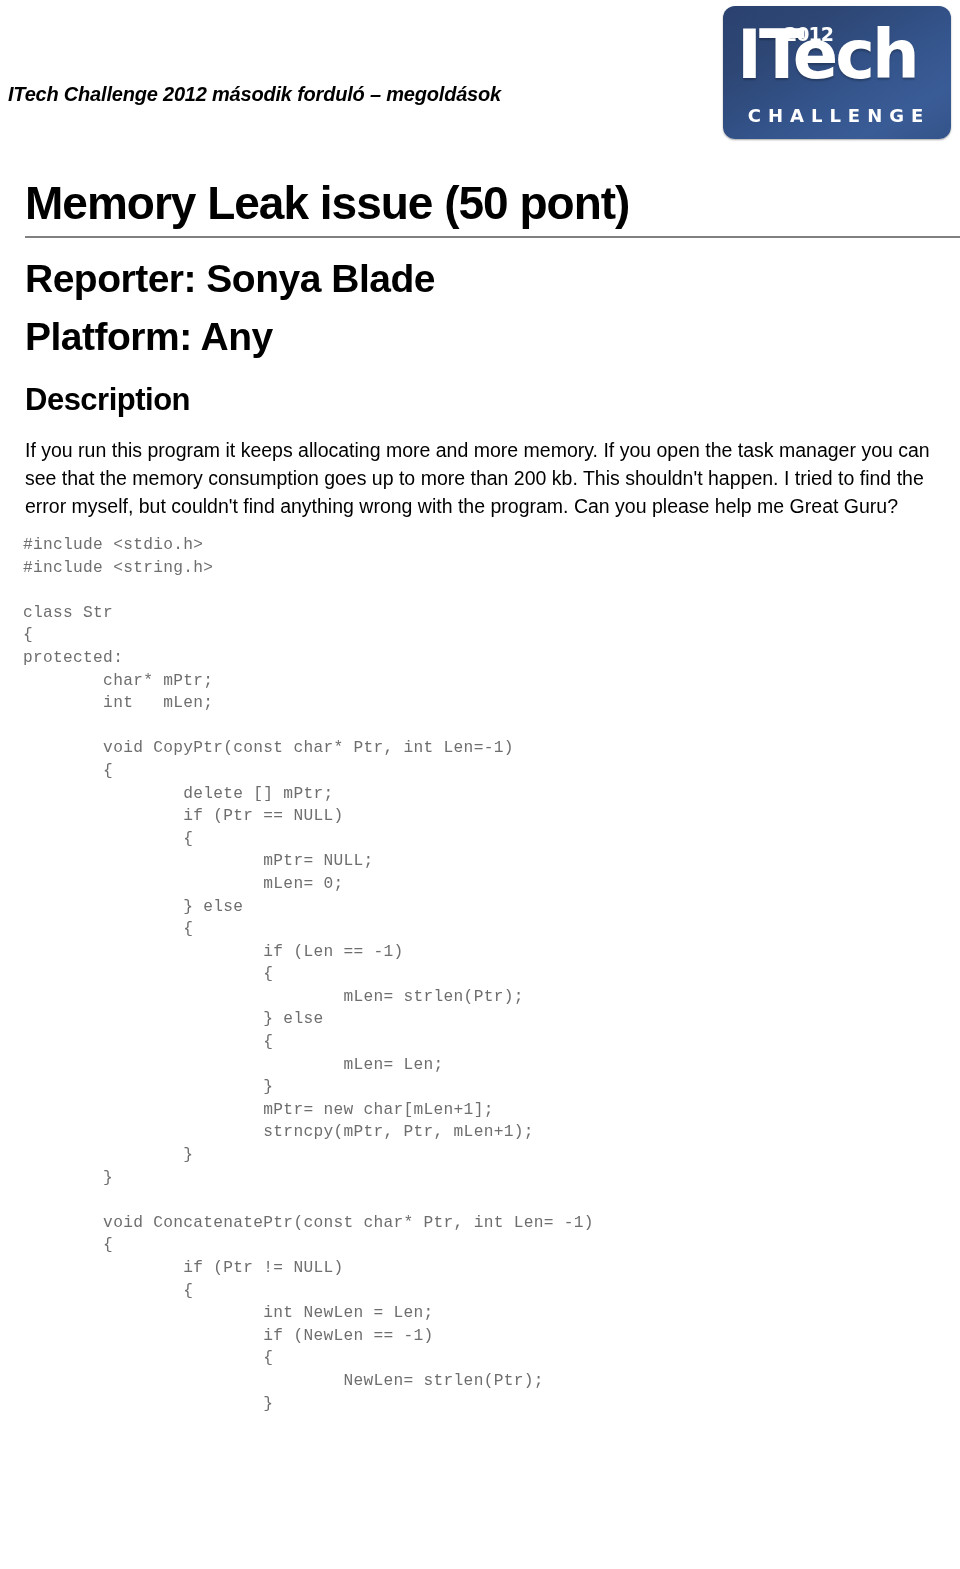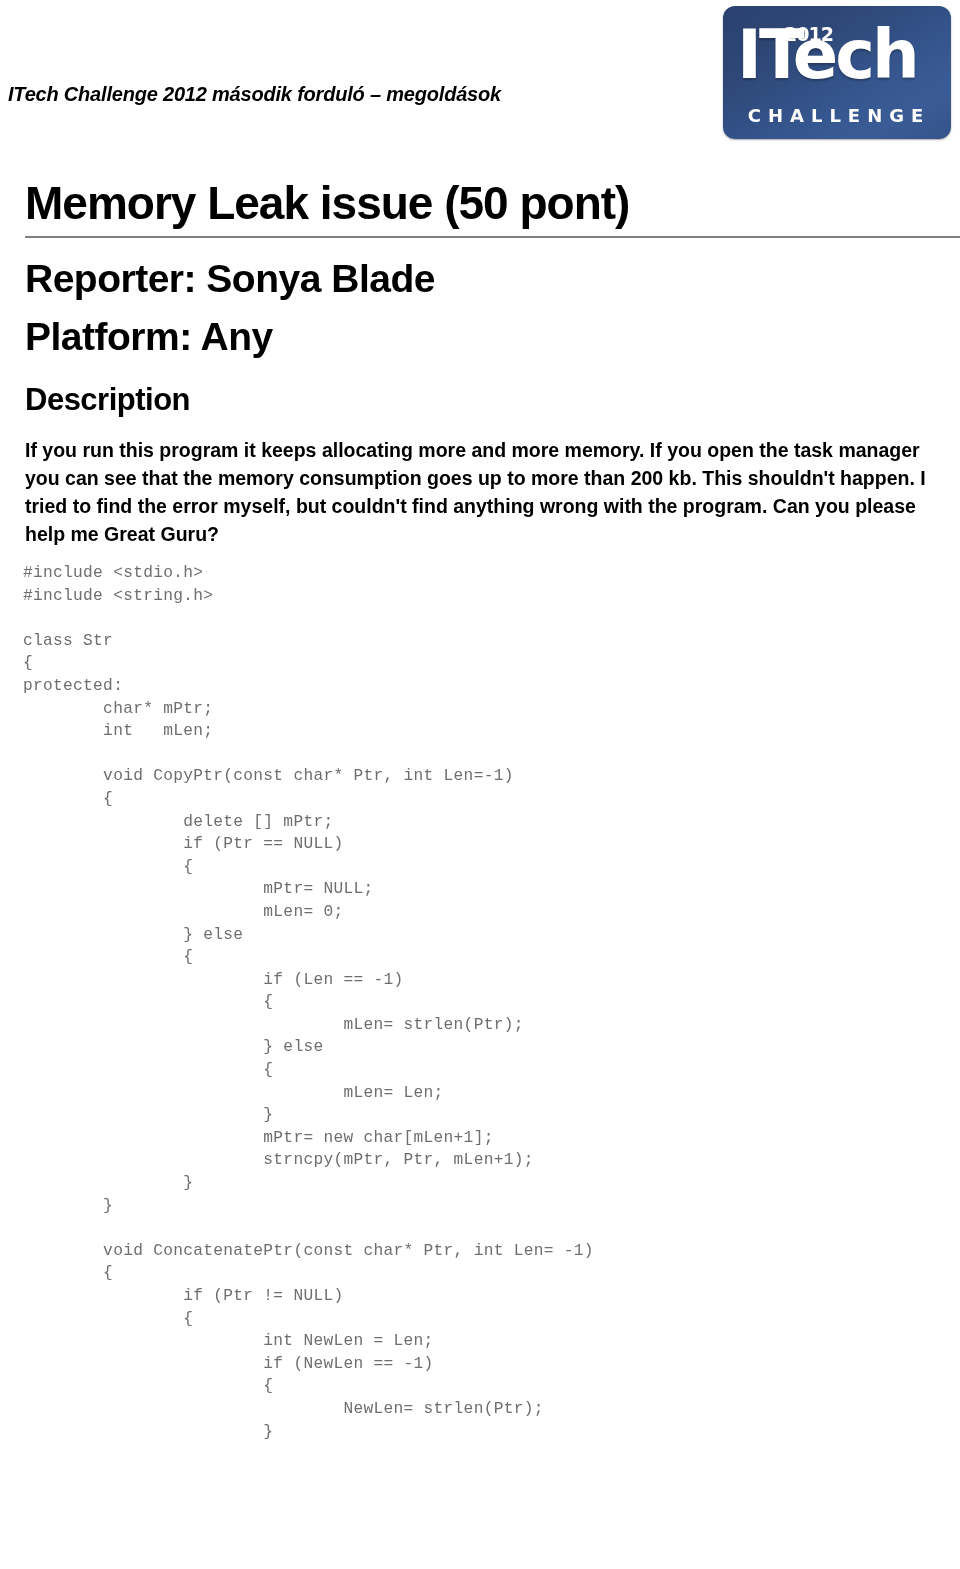--- a/index.html
+++ b/index.html
@@ -133,21 +133,20 @@
   }
 
   p.body-text {
     margin: 18px 6px 0 6px;
     font-family: "Liberation Sans", sans-serif;
     font-size: 19.5px;
     line-height: 28px;
     color: #000000;
     text-align: left;
     width: 930px;
-    font-weight: bold;
   }
 
   pre.code-block {
     margin: 14px 3px 0 4px;
     font-family: "Liberation Mono", "DejaVu Sans Mono", monospace;
     font-size: 16.2px;
     line-height: 22.6px;
     color: #6e6e6e;
     white-space: pre;
     letter-spacing: 0.3px;

